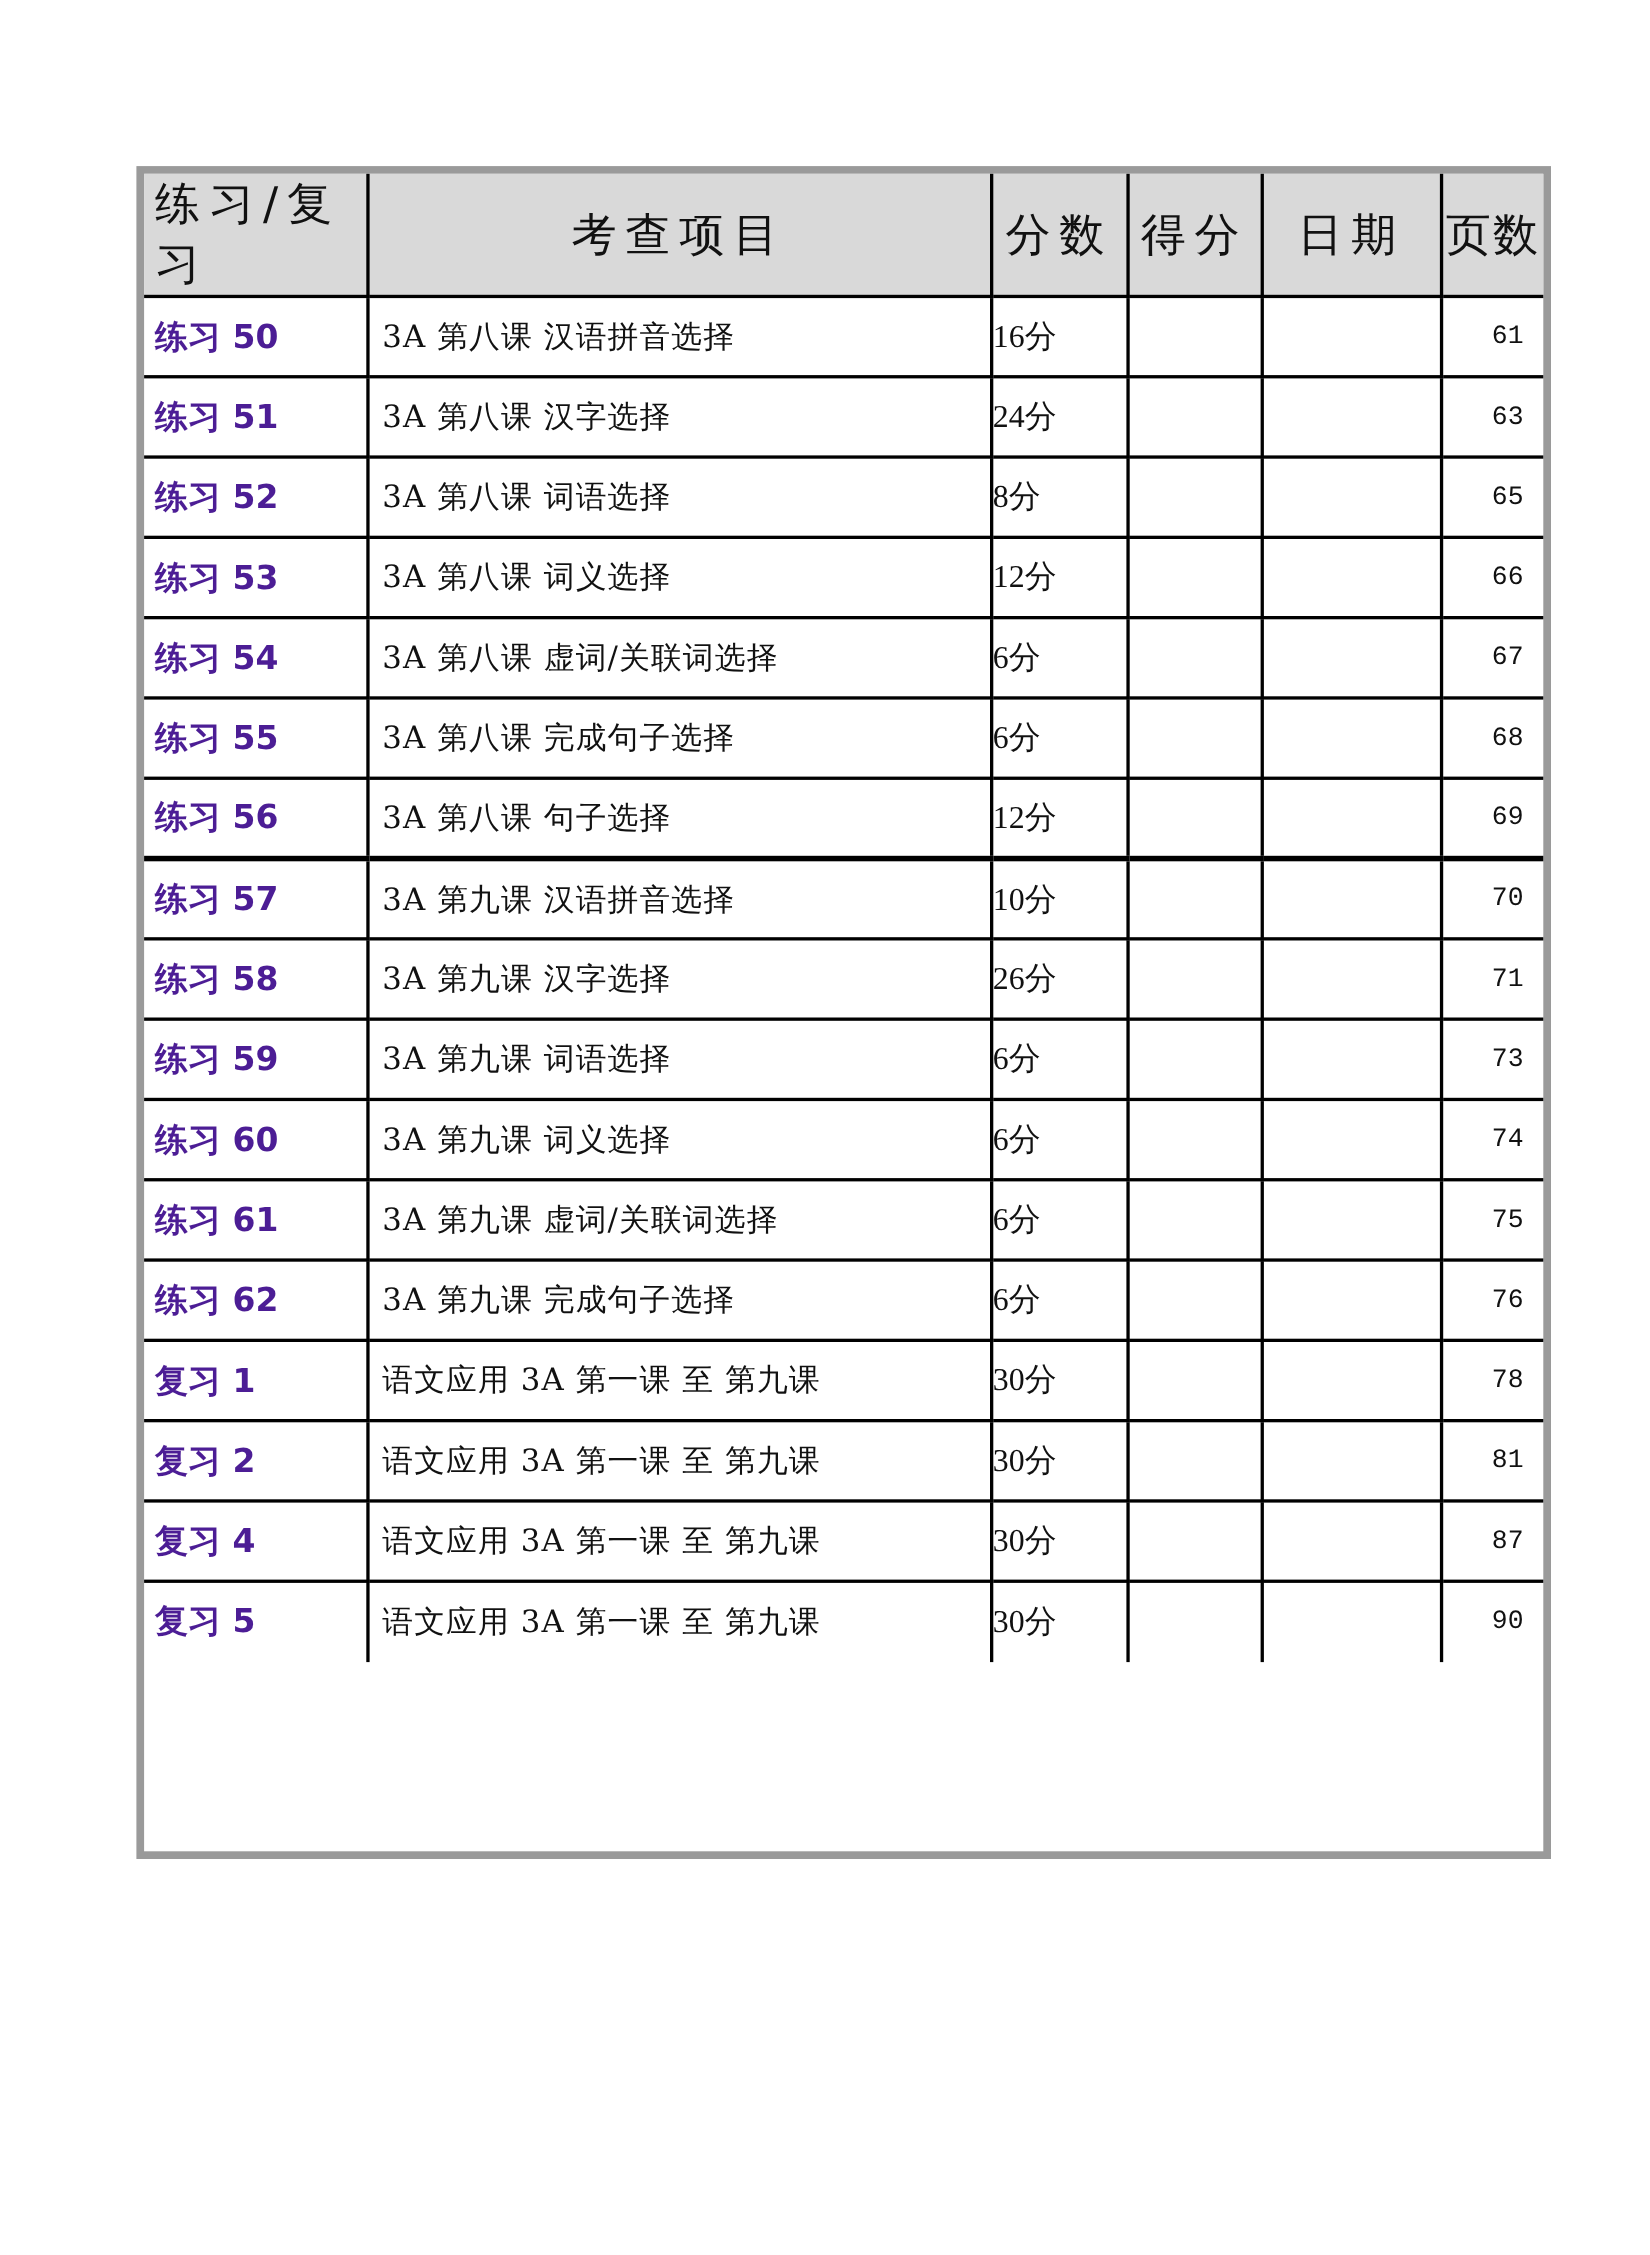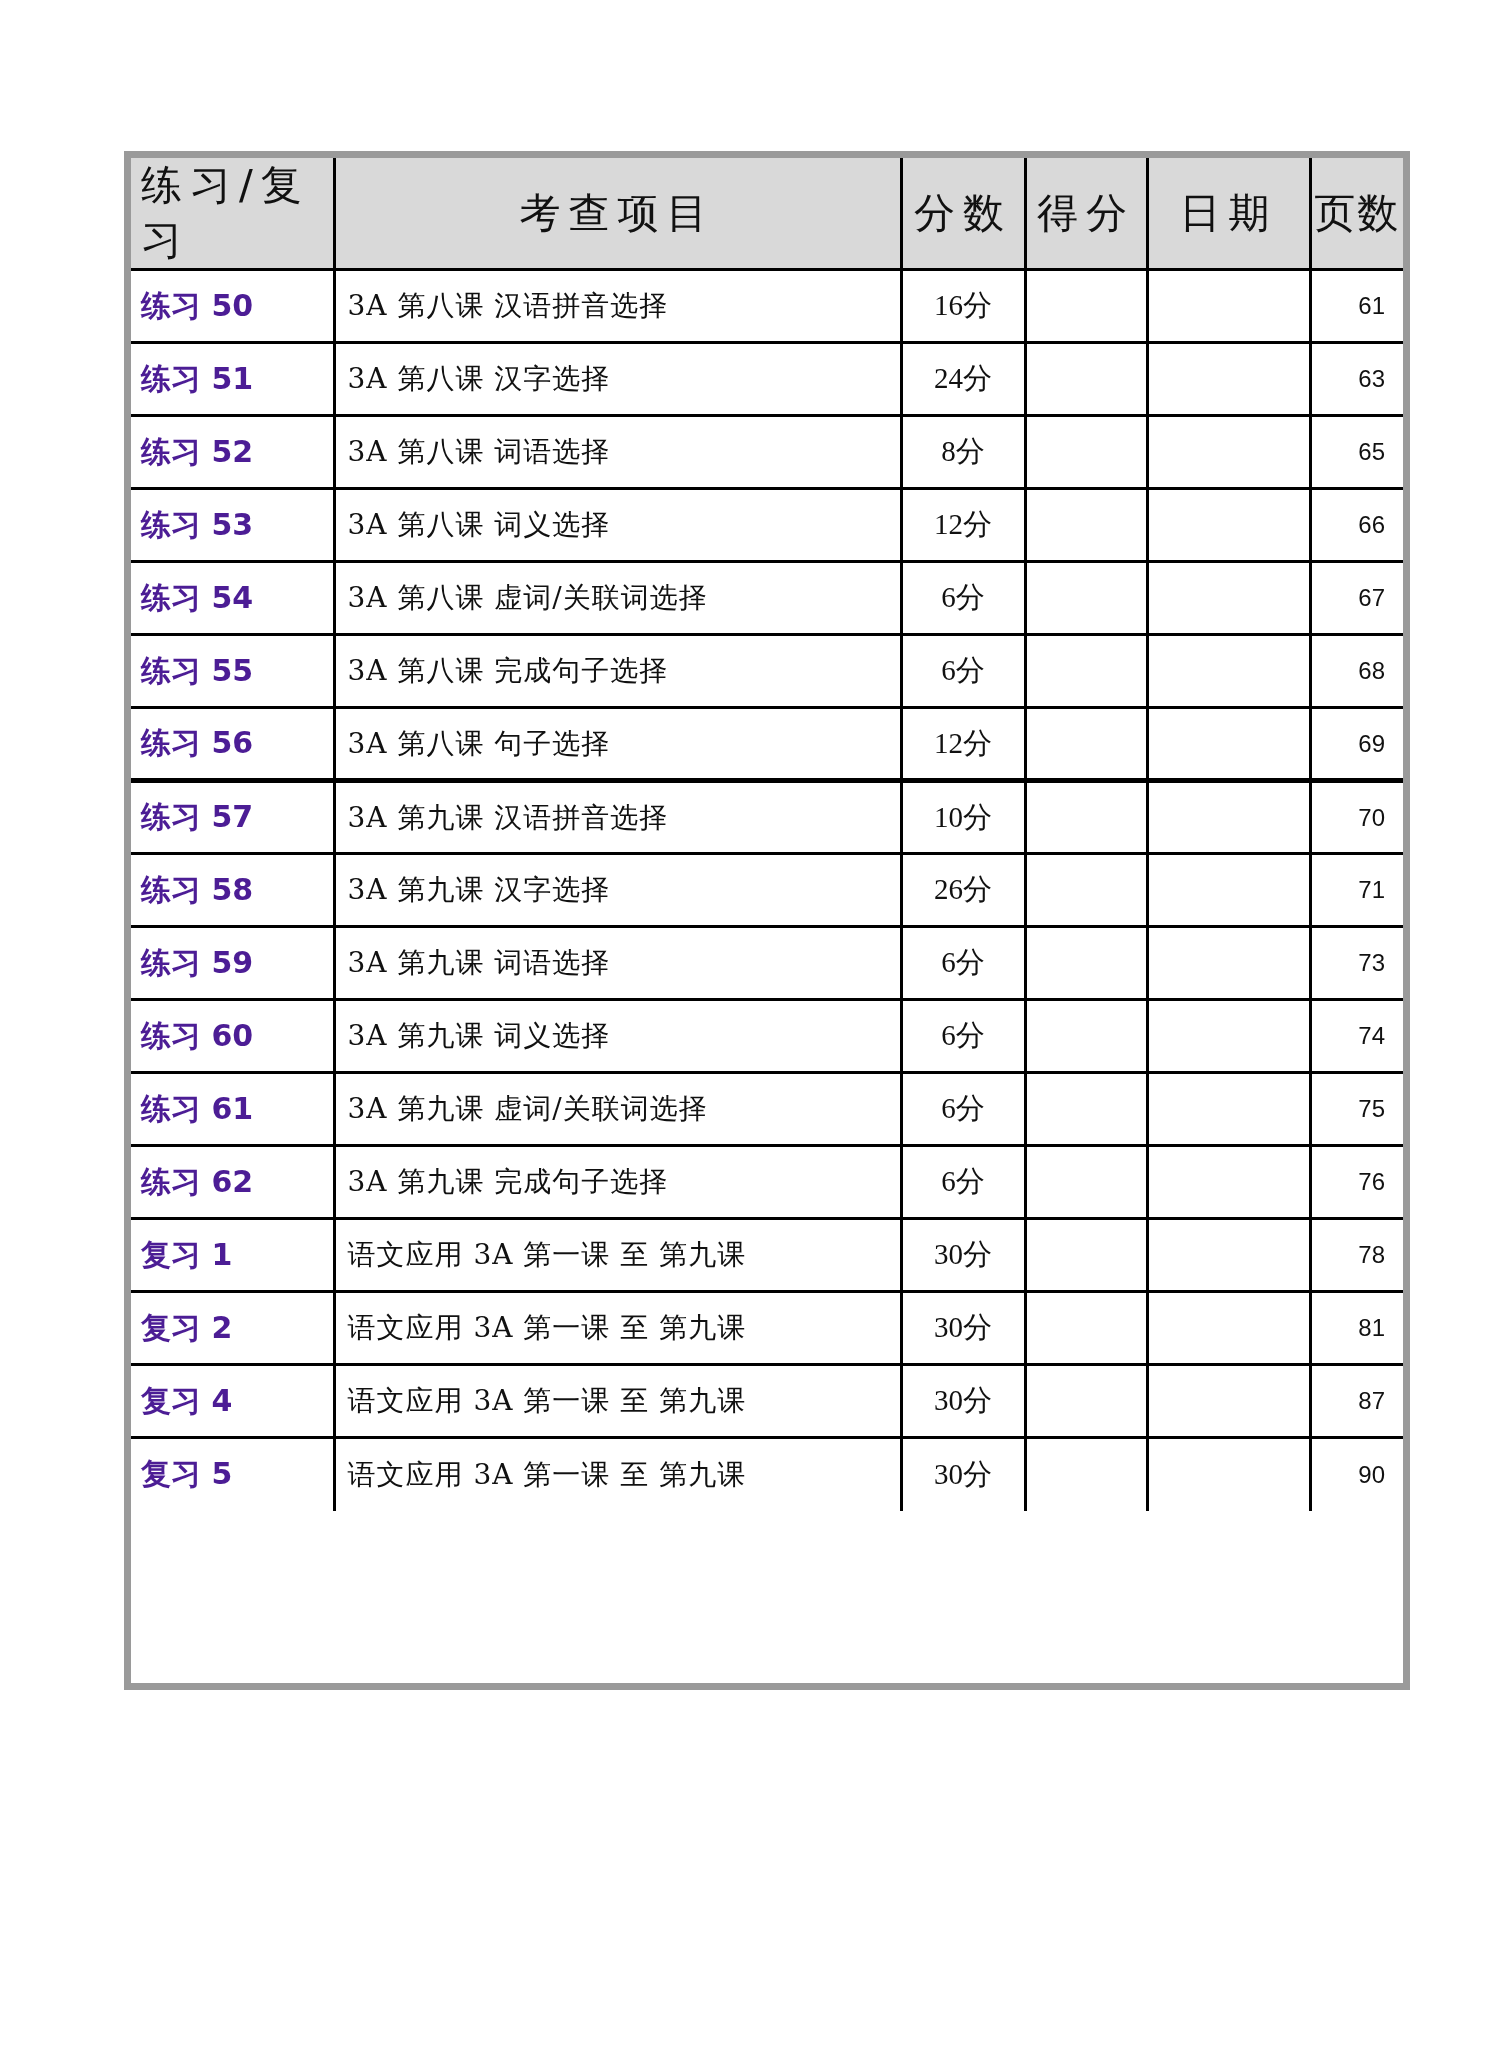--- a/index.html
+++ b/index.html
@@ -59,26 +59,25 @@
     font-family: "DejaVu Serif", serif;
     font-size: 28px;
     padding-left: 12px;
     color: #111;
     white-space: nowrap;
     letter-spacing: 1px;
   }
   td.score {
     font-family: "Liberation Serif", serif;
     font-size: 29px;
-    text-align: center;
     color: #111;
   }
   td.blank { }
   td.page-num {
-    font-family: Liberation Sans, sans-serif;
+    font-family: Liberation Mono, monospace;
     font-size: 24px;
     text-align: right;
     padding-right: 18px;
     color: #111;
   }
 </style>
 </head>
 <body>
 
 <div class="page">

